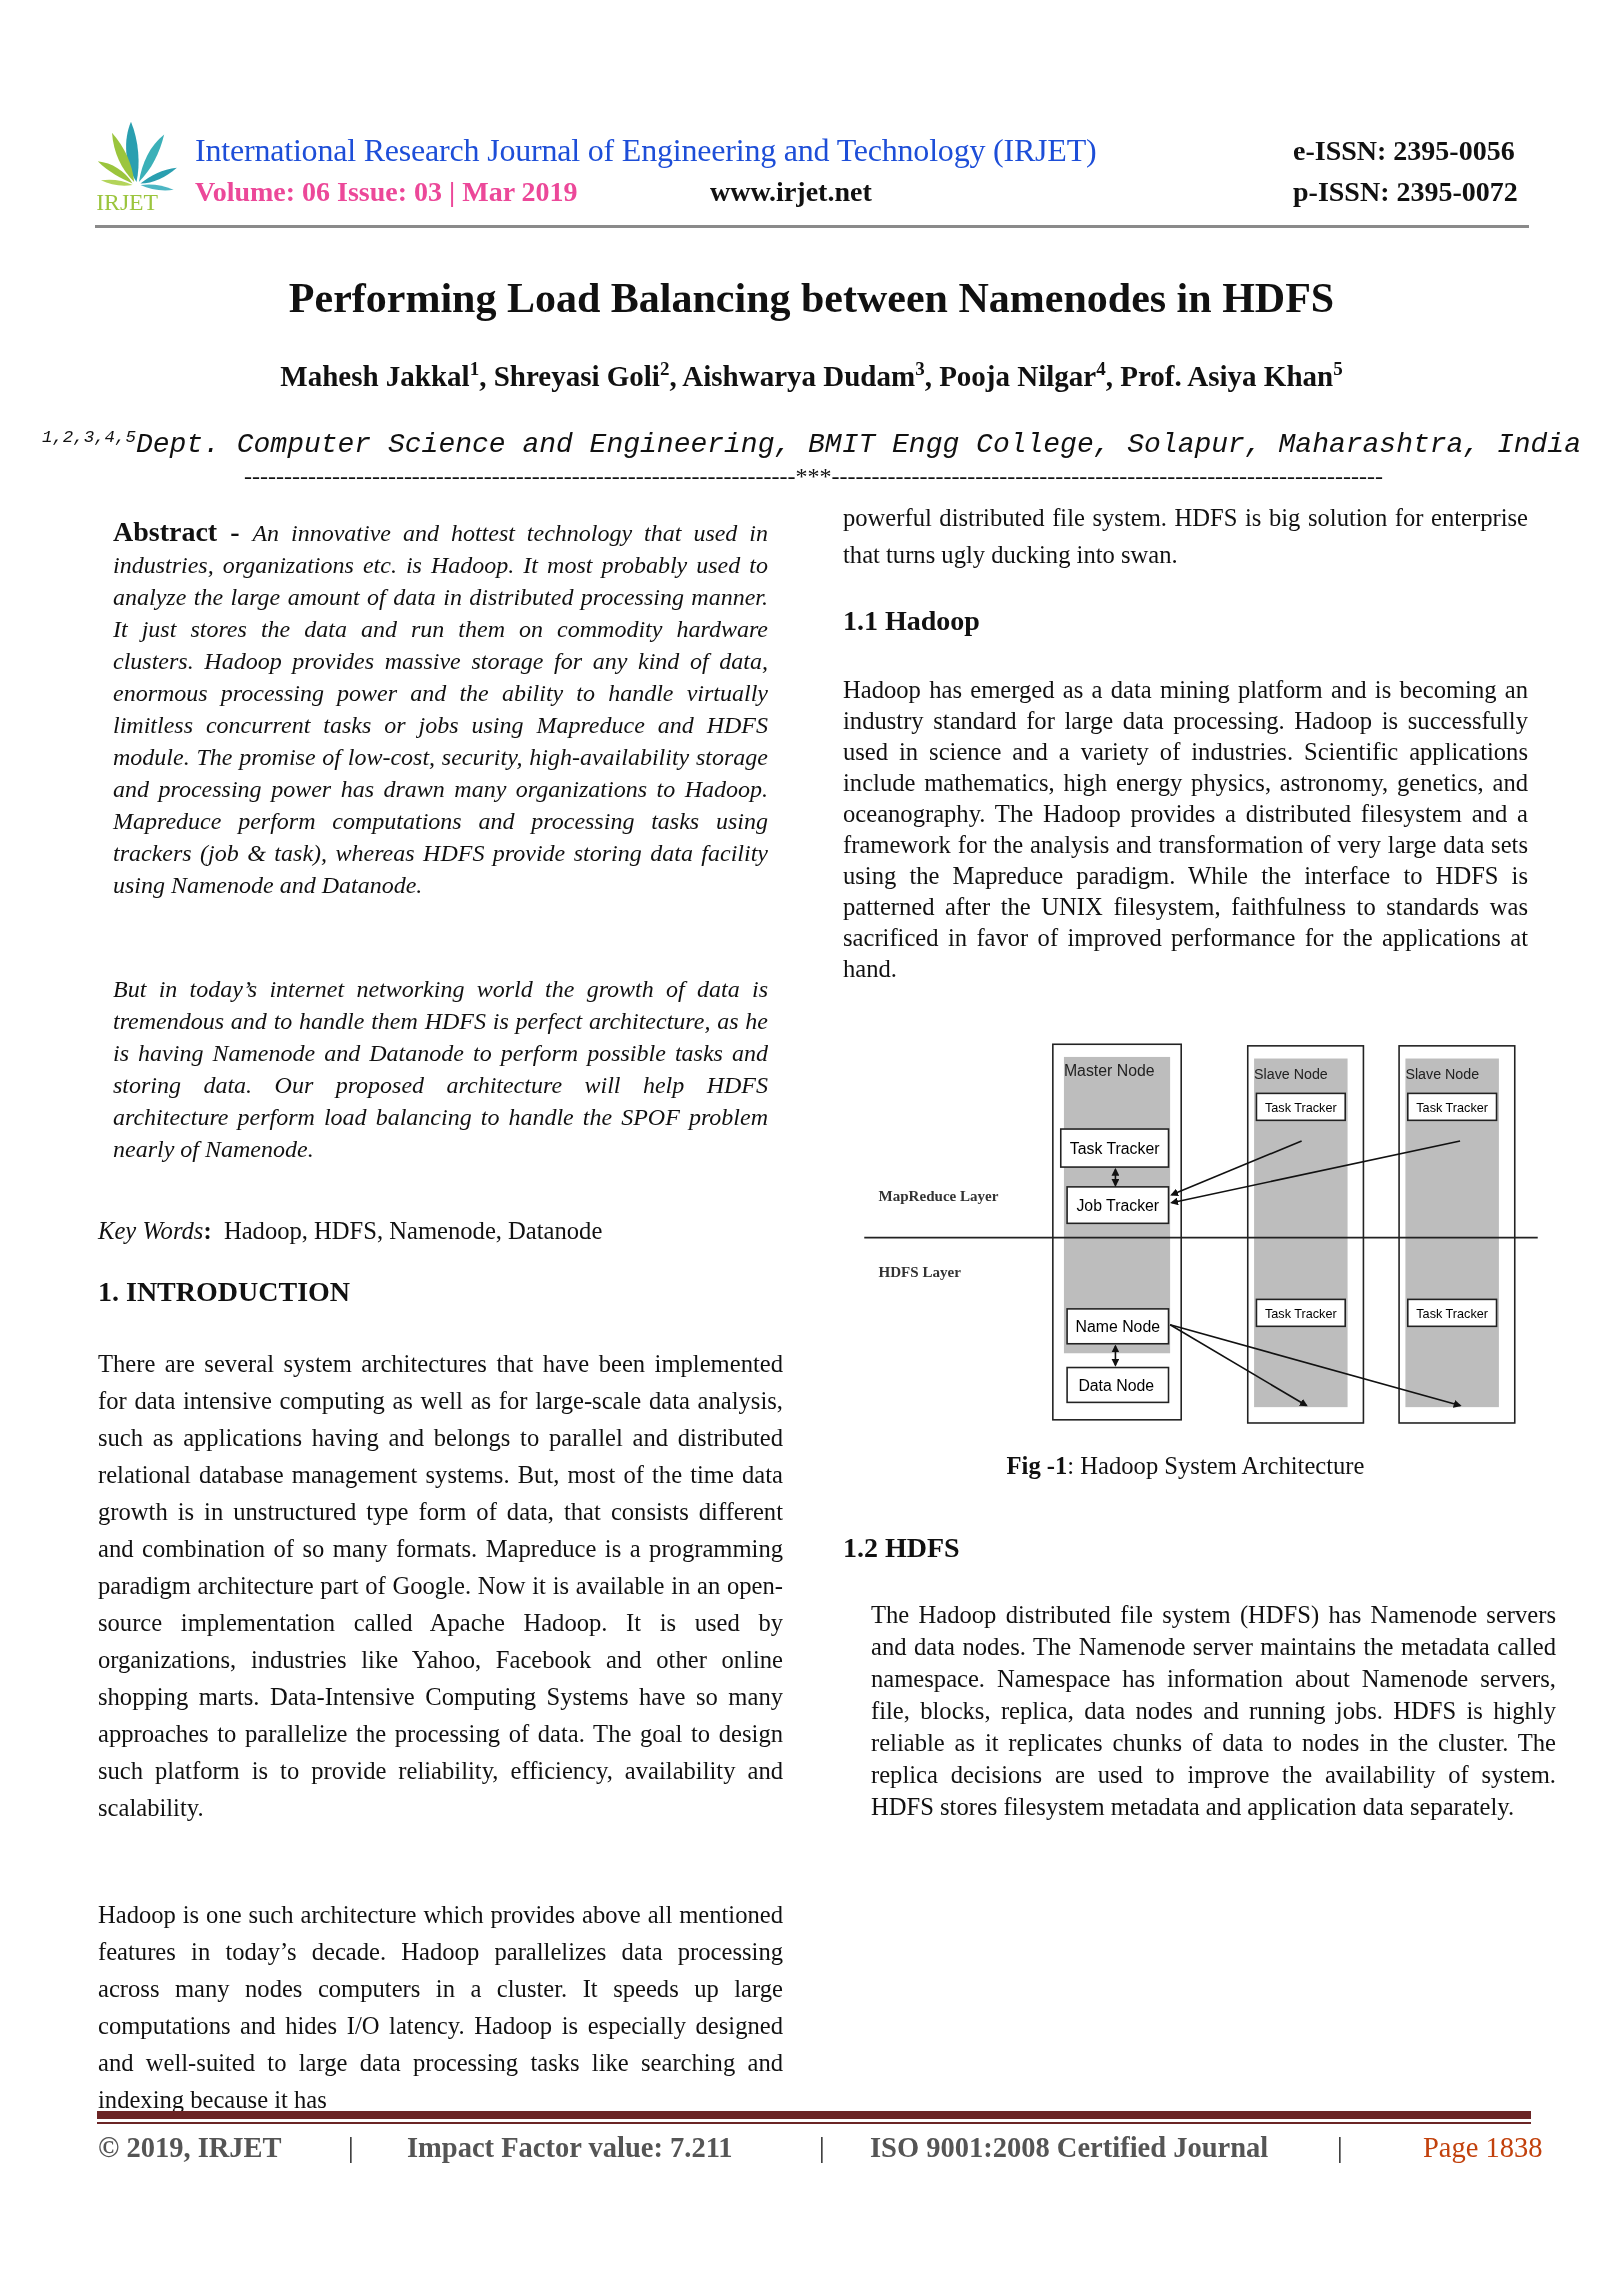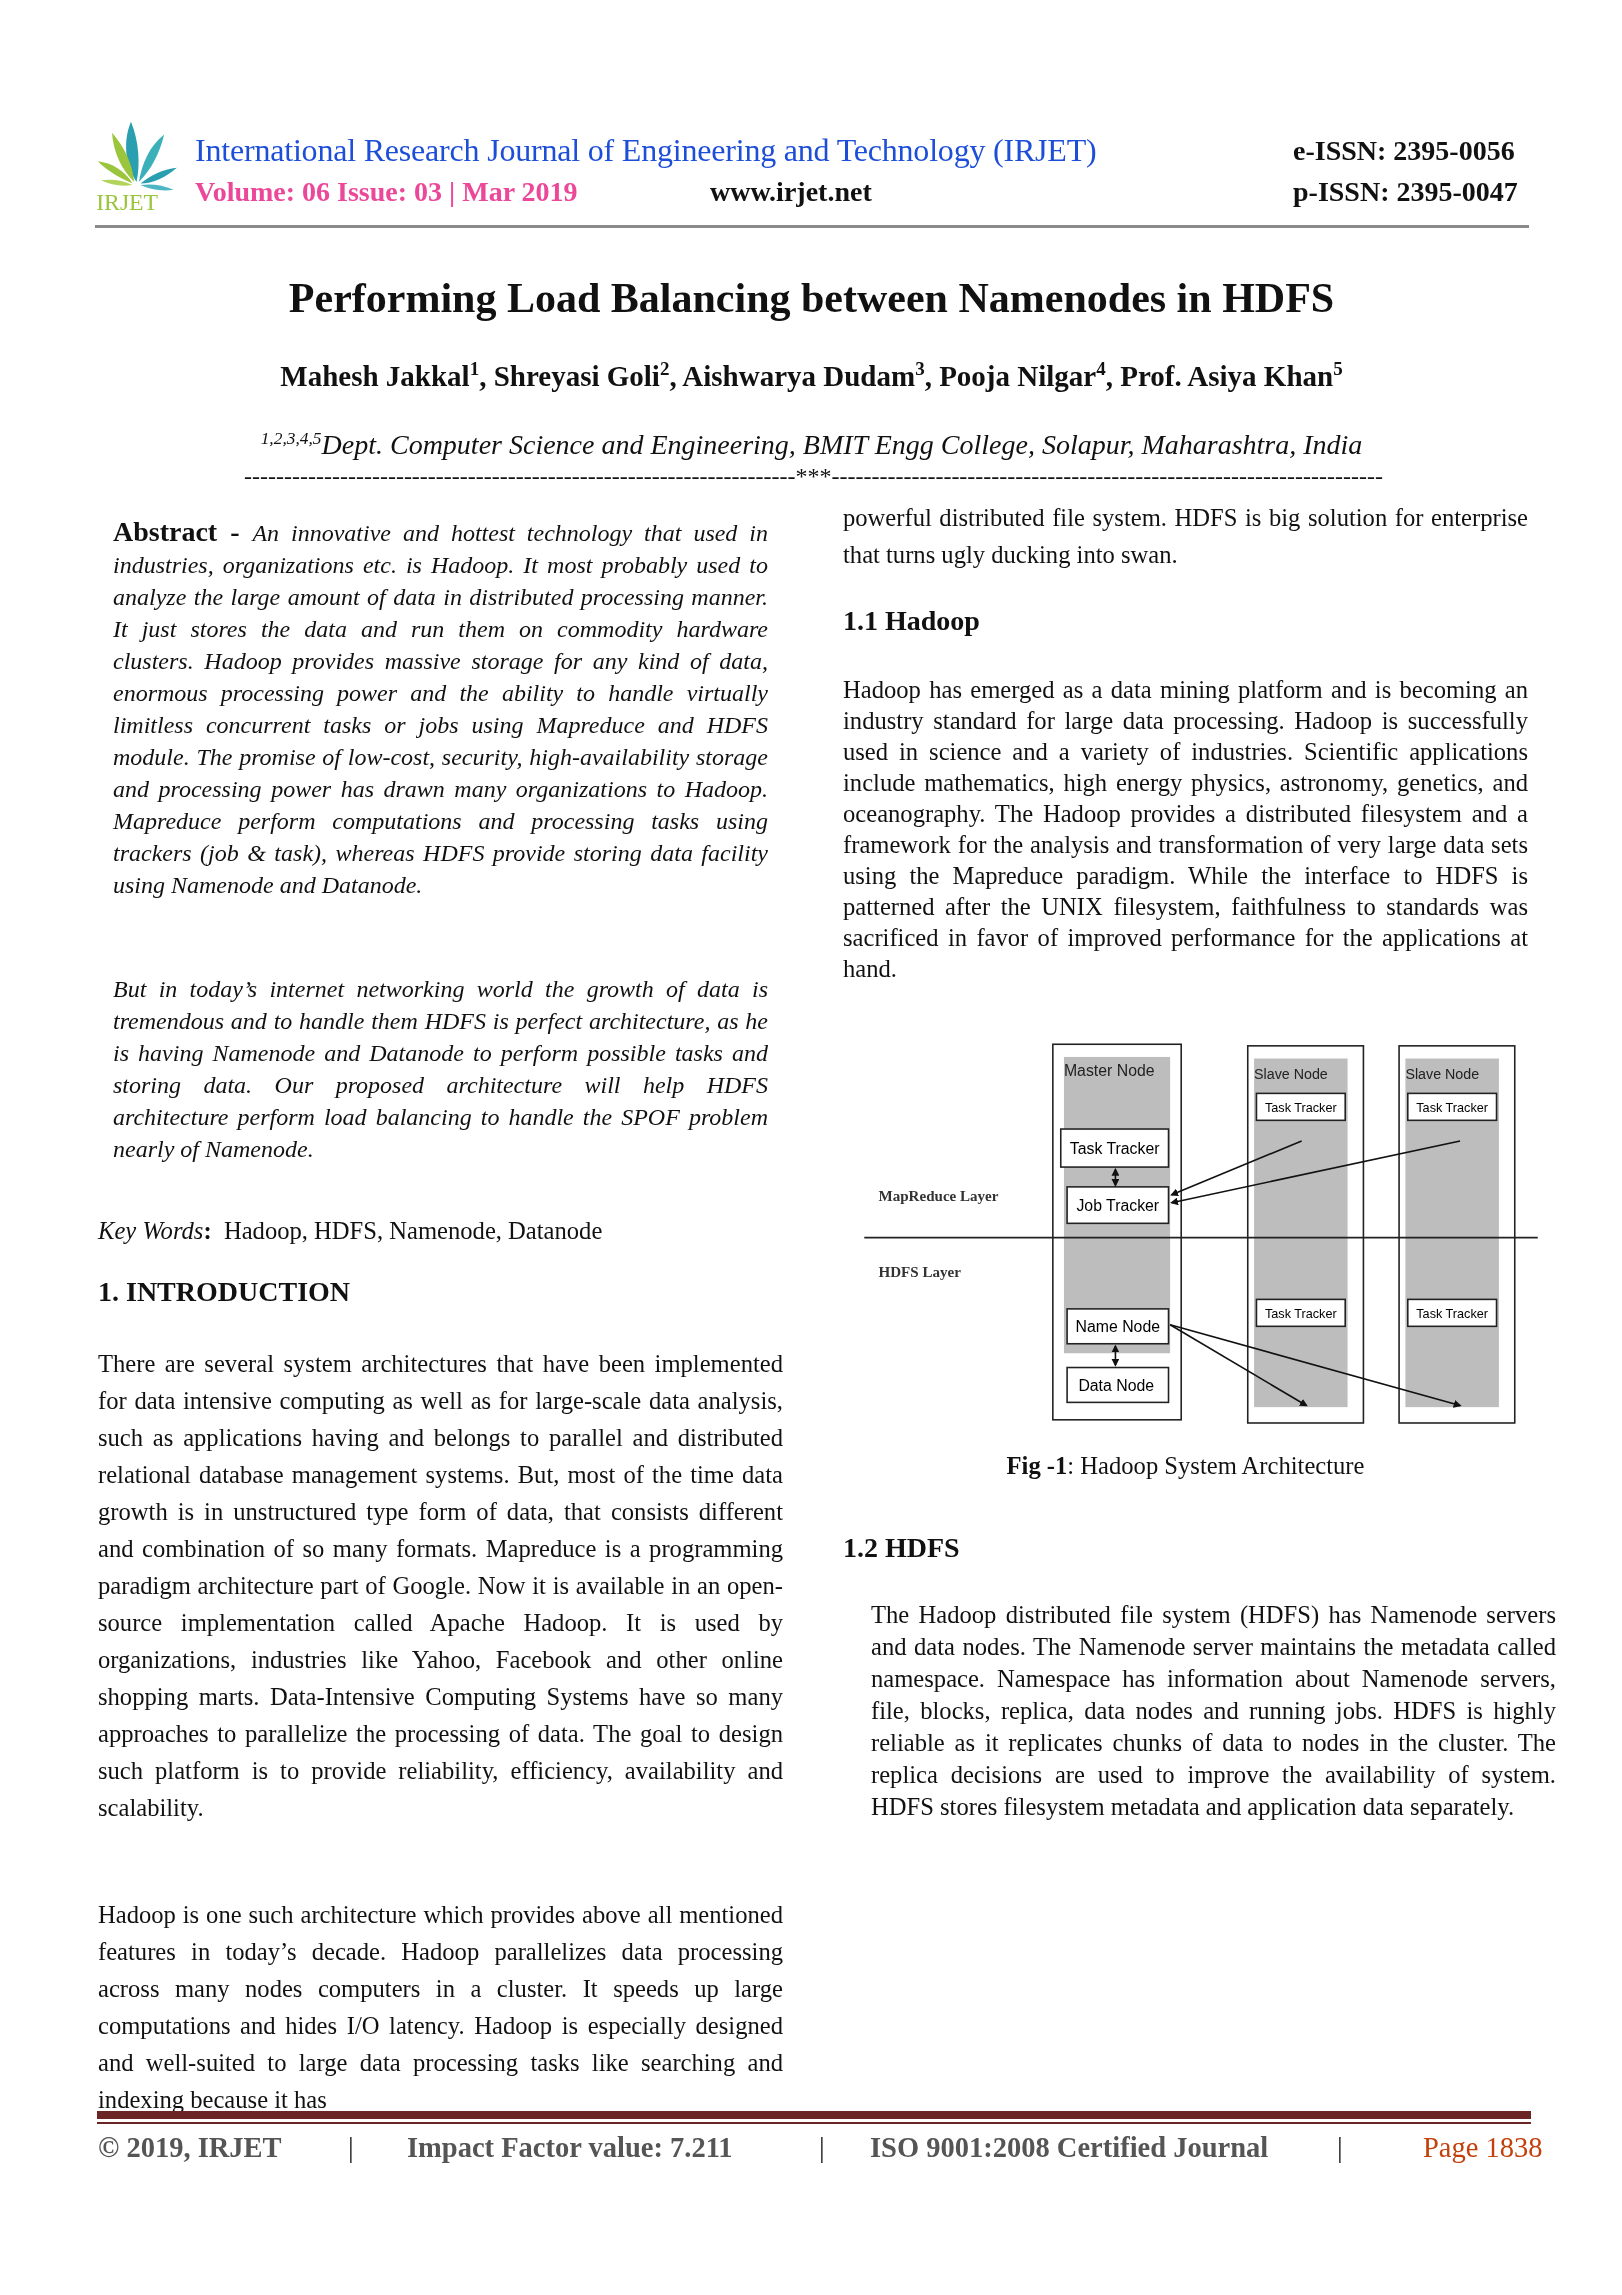--- a/index.html
+++ b/index.html
@@ -13,21 +13,21 @@
   .issn-e { left: 1293px; top: 135px; font-size: 28px; font-weight: bold; white-space: nowrap; }
   .volume { left: 195px; top: 176px; font-size: 28px; font-weight: bold; color: #ec4899; white-space: nowrap; }
   .website { left: 710px; top: 176px; font-size: 28px; font-weight: bold; white-space: nowrap; }
   .issn-p { left: 1293px; top: 176px; font-size: 28px; font-weight: bold; white-space: nowrap; }
   .header-rule { left: 95px; top: 225px; width: 1434px; height: 3.2px; background: #8a8a8a; }
 
   
   .paper-title { left: 0; width: 1623px; top: 274px; text-align: center; font-size: 42px; font-weight: bold; }
   .authors { left: 0; width: 1623px; top: 358px; text-align: center; font-size: 29px; font-weight: bold; }
   .authors sup { font-size: 19px; }
-  .affiliation { left: 0; width: 1623px; top: 428px; text-align: center; font-size: 28px; font-style: italic; }
+  .affiliation { left: 0; width: 1623px; top: 428px; text-align: center; font-size: 28px; font-style: italic; font-family: Liberation Mono, monospace; }
   .affiliation sup { font-size: 17.4px; }
   .sep-line { left: 98px; top: 463px; width: 1431px; font-size: 24px; white-space: nowrap; overflow: hidden; text-align: center; letter-spacing: 0; }
 
   
   .col { position: absolute; font-size: 24.6px; line-height: 37px; text-align: justify; }
   .col-left { left: 98px; width: 685px; }
   .col-right { left: 843px; width: 685px; }
   .para { margin: 15px; }
   .abstract { top: 501px; font-style: italic; line-height: 32px; font-size: 24px; }
   .abstract .lead { font-style: normal; font-weight: bold; font-size: 28px; }
@@ -68,21 +68,21 @@
     <path d="M50 84 C36 78 20 70 6 56 C24 58 40 68 50 84Z" fill="#9bc53d"></path>
     <path d="M50 86 C36 88 22 86 10 80 C24 78 38 80 50 86Z" fill="#b3d45a"></path>
     <path d="M60 86 C74 84 88 86 102 92 C88 94 72 92 60 86Z" fill="#4cb6c4"></path>
     <text x="4" y="117" font-family="Liberation Serif, serif" font-size="30" fill="#9bc53d">IRJET</text>
   </svg>
 </div>
 <div class="abs journal-title">International Research Journal of Engineering and Technology (IRJET)</div>
 <div class="abs issn-e">e-ISSN: 2395-0056</div>
 <div class="abs volume">Volume: 06 Issue: 03 | Mar 2019</div>
 <div class="abs website">www.irjet.net</div>
-<div class="abs issn-p">p-ISSN: 2395-0047</div>
+<div class="abs issn-p">p-ISSN: 2395-0072</div>
 <div class="abs header-rule"></div>
 
 <div class="abs paper-title">Performing Load Balancing between Namenodes in HDFS</div>
 <div class="abs authors">
   <span>Mahesh Jakkal</span><sup>1</sup>,
   <span>Shreyasi Goli</span><sup>2</sup>,
   <span>Aishwarya Dudam</span><sup>3</sup>,
   <span>Pooja Nilgar</span><sup>4</sup>,
   <span>Prof. Asiya Khan</span><sup>5</sup>
 </div>

